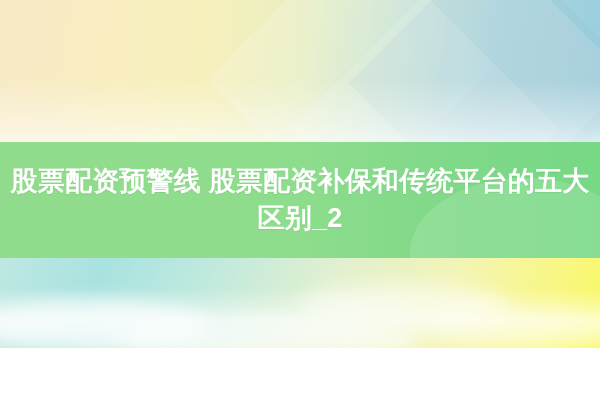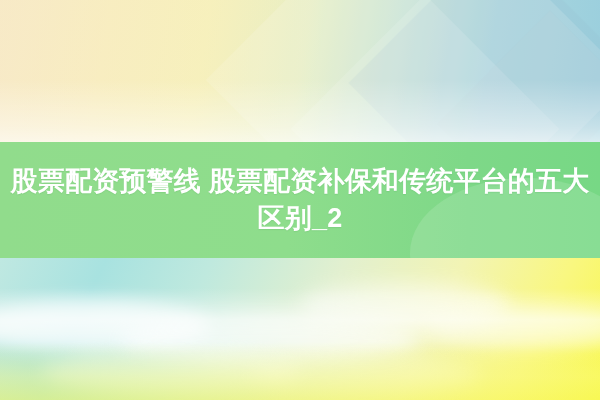--- a/index.html
+++ b/index.html
@@ -8,21 +8,21 @@
     padding: 0;
     background: #ffffff;
   }
   body {
     font-family: "Liberation Sans", "DejaVu Sans", sans-serif;
   }
 
   .banner {
     position: relative;
     width: 600px;
-    height: 400px;
+    height: 348px;
     overflow: hidden;
     background: #e5e5e5;
   }
 
   
   .top-scene {
     position: absolute;
     left: 0;
     top: 0;
     width: 600px;

